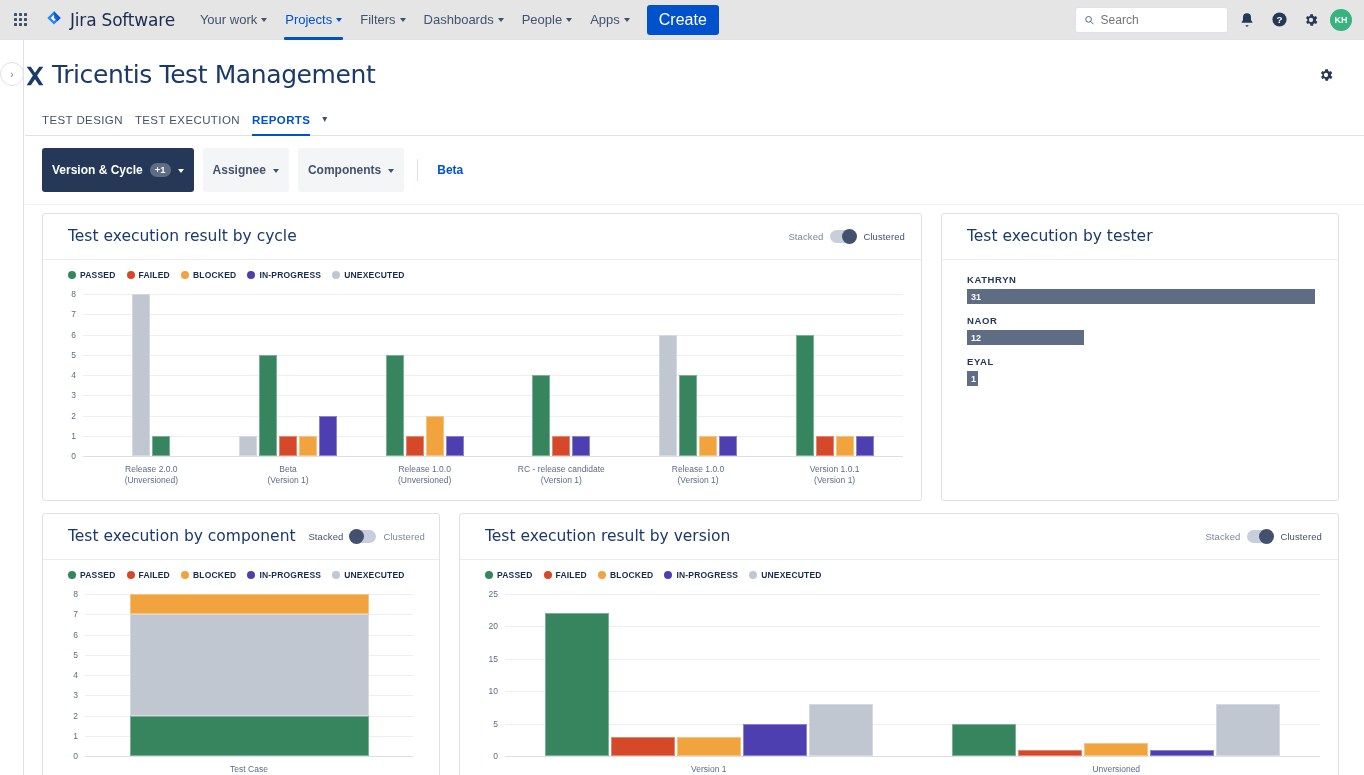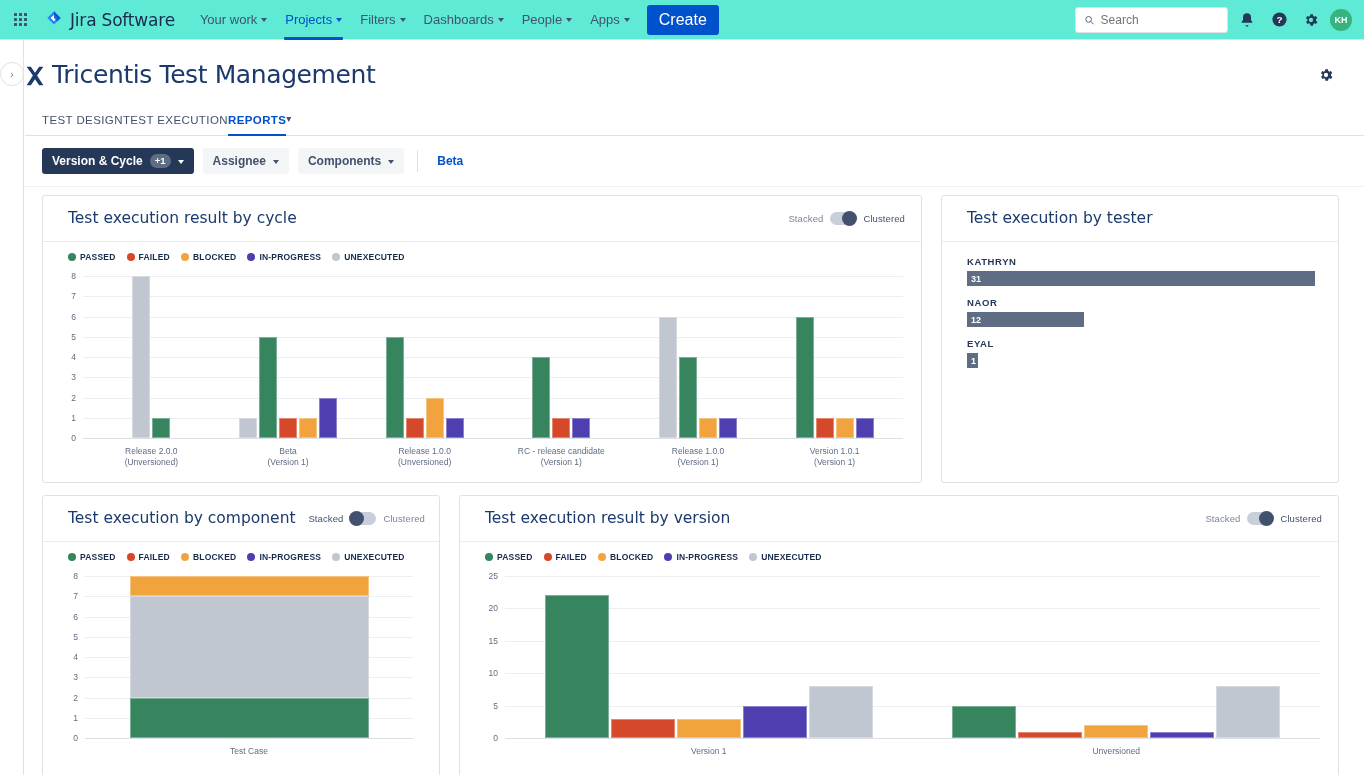--- a/index.html
+++ b/index.html
@@ -7,21 +7,21 @@
     width: 1364px; height: 775px;
     background: #ffffff;
     font-family: "Liberation Sans", sans-serif;
     color: #172b4d;
     overflow: hidden;
   }
 
   
   .topnav {
     height: 40px; width: 100%;
-    background: #5eead4;
+    background: #e5e5e5;
     border-bottom: 1px solid #dfe1e6;
     display: flex; align-items: center;
     padding: 0 8px 0 4px;
     position: relative;
   }
   .apps-grid {
     width: 32px; height: 32px;
     display: flex; align-items: center; justify-content: center;
     border-radius: 3px; cursor: pointer;
   }
@@ -102,21 +102,21 @@
     font-size: 25px; font-weight: 400; color: #1b3a6b;
     font-family: "DejaVu Sans", sans-serif; letter-spacing: -0.4px;
   }
   .tri-logo { width: 20px; height: 22px; flex: none; }
   .head-gear {
     width: 28px; height: 28px; border-radius: 3px;
     display: flex; align-items: center; justify-content: center; cursor: pointer;
   }
 
   .tabs {
-    display: flex; align-items: center; 
+    display: flex; align-items: center; gap: 12px;
     margin-top: 19px; border-bottom: 1px solid #dfe1e6;
     padding-left: 17px; padding-right: 12px;
   }
   .tab {
     font-size: 11.5px; letter-spacing: 0.4px; color: #42526e;
     padding: 6px 0 9px 0; cursor: pointer; position: relative; white-space: nowrap;
   }
   .tab.active { color: #0052cc; font-weight: 600; }
   .tab.active::after {
     content: ""; position: absolute; left: 0; right: 0; bottom: -1px;
@@ -125,21 +125,21 @@
   .tab-more { color: #42526e; font-size: 10px; cursor: pointer; padding-bottom: 6px; }
 
   
   .filters {
     display: flex; align-items: center; gap: 9px;
     padding: 12px 0 12px 17px;
     border-bottom: 1px solid #f0f1f3;
   }
   .fbtn {
     display: flex; align-items: center; gap: 7px;
-    height: 26px; padding: 0 10px; border-radius: 3px;
+    height: 44px; padding: 0 10px; border-radius: 3px;
     font-size: 12px; cursor: pointer; border: none;
     font-family: "Liberation Sans", sans-serif;
   }
   .fbtn.primary { background: #253858; color: #fff; font-weight: 600; }
   .fbtn.plain { background: #f4f5f7; color: #42526e; font-weight: 600; }
   .pill {
     background: #5e6c84; color: #fff; font-size: 9.5px; font-weight: 700;
     border-radius: 8px; padding: 1px 5px; line-height: 1.3;
   }
   .fdiv { width: 1px; height: 22px; background: #dfe1e6; margin: 0 4px; }

